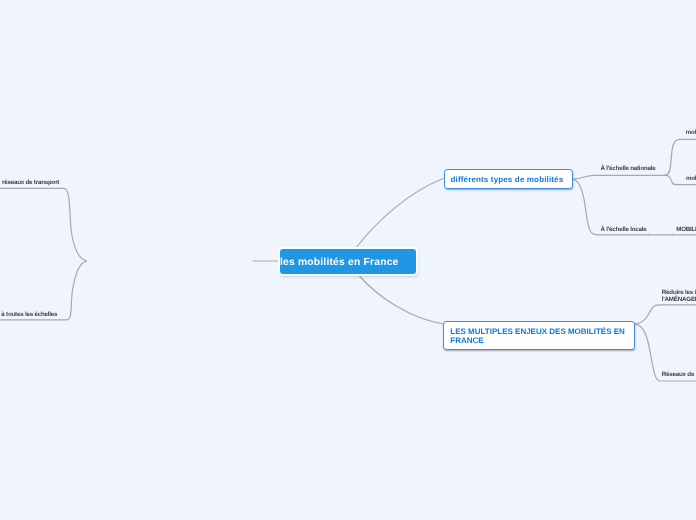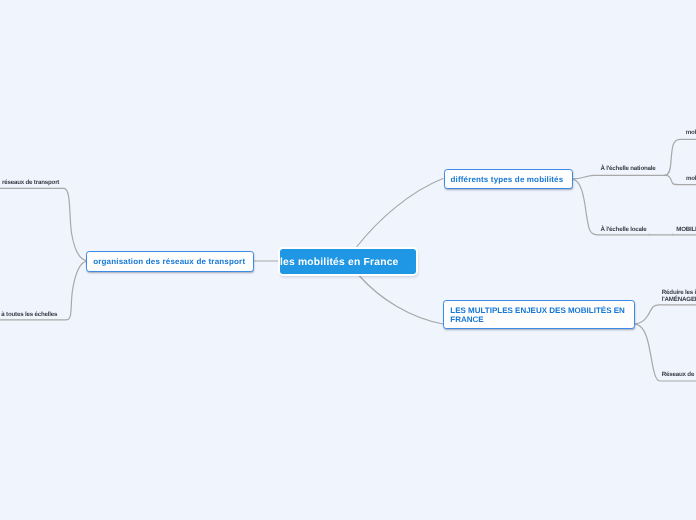--- a/index.html
+++ b/index.html
@@ -43,27 +43,24 @@
   </svg>
 
   <div class="node root" style="left:280px;top:248.5px;width:136px;height:25px;">
     <span style="position:relative;top:1px">les mobilités en France</span>
   </div>
 
   <div class="node lvl1 nowrap" style="left:443.5px;top:168.5px;width:129.5px;height:20.5px;letter-spacing:.15px;">
     <span style="top:1px">différents types de mobilités</span>
   </div>
 
-  <div class="node lvl1" style="left:443.3px;top:300px;width:192px;height:28.7px;letter-spacing:0px;line-height:8.6px;">
+  <div class="node lvl1" style="left:443.3px;top:321px;width:192px;height:28.7px;letter-spacing:0px;line-height:8.6px;">
     <span style="top:1.2px">LES MULTIPLES ENJEUX DES MOBILITÉS EN FRANCE</span>
   </div>
 
-  <div class="node lvl1 nowrap" style="left:86.2px;top:251.4px;width:167.4px;height:20.5px;letter-spacing:.18px;">
-    <span style="top:1px">organisation des réseaux de transport</span>
-  </div>
 
   <div class="lbl" style="left:600.5px;top:166px;">À l'échelle nationale</div>
   <div class="lbl" style="left:600.5px;top:226.5px;">À l'échelle locale</div>
   <div class="lbl" style="left:676.2px;top:226.5px;">MOBILIT</div>
   <div class="lbl" style="left:685.8px;top:130.3px;">mobi</div>
   <div class="lbl" style="left:685.9px;top:176.3px;">mobi</div>
   <div class="lbl" style="left:661.8px;top:289.9px;">Réduire les i</div>
   <div class="lbl" style="left:661.8px;top:296.6px;">l'AMÉNAGEM</div>
   <div class="lbl" style="left:661.8px;top:371.5px;">Réseaux de</div>
   <div class="lbl" style="left:2px;top:179.5px;">réseaux de transport</div>

